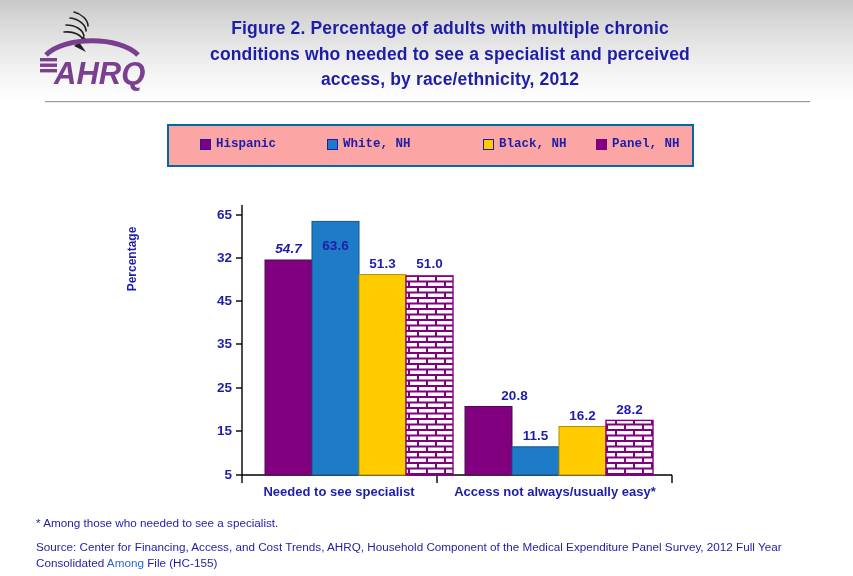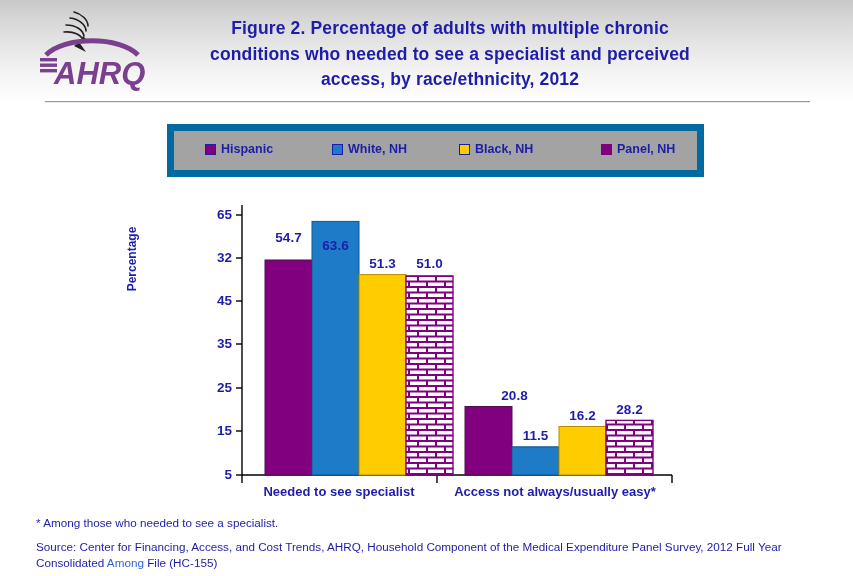--- a/index.html
+++ b/index.html
@@ -44,24 +44,25 @@
     font-size: 17.5px;
     font-weight: bold;
     line-height: 25.5px;
     letter-spacing: 0.15px;
   }
   
   #legend {
     position: absolute;
     left: 167px; top: 124px;
     width: 523px; height: 39px;
-    background: #a3a3a3;
-    border: 7px solid #0369a1;
+    background: #fca5a5;
+    border: 2px solid #0369a1;
     display: flex;
     align-items: center;
+    font-family: Liberation Mono, monospace;
   }
   .legend-item {
     display: flex;
     align-items: center;
     position: absolute;
     top: 11px;
   }
   .legend-swatch {
     width: 11px;
     height: 11px;
@@ -165,21 +166,21 @@
 
   <div id="legend">
     <div class="legend-item" style="left:31px;">
       <span class="legend-swatch" style="background:#800080;border:1px solid #1d1da8;"></span>
       <span class="legend-label">Hispanic</span>
     </div>
     <div class="legend-item" style="left:158px;">
       <span class="legend-swatch" style="background:#1E7BC8;border:1px solid #1d1da8;"></span>
       <span class="legend-label">White, NH</span>
     </div>
-    <div class="legend-item" style="left:285px;">
+    <div class="legend-item" style="left:314px;">
       <span class="legend-swatch" style="background:#FFCC00;border:1px solid #1d1da8;"></span>
       <span class="legend-label">Black, NH</span>
     </div>
     <div class="legend-item" style="left:427px;">
       <span class="legend-swatch" style="background:#ffffff;border:1px solid #800080;
                    background-image:linear-gradient(#800080,#800080);
                    background-size:100% 2px;background-repeat:repeat-y;
                    background-position:0 4px;"></span>
       <span class="legend-label">Panel, NH</span>
     </div>
@@ -229,21 +230,21 @@
     <div id="y-axis-title">Percentage</div>
 
     <div class="y-tick-label" style="left:198px; top:207px;">65</div>
     <div class="y-tick-label" style="left:198px; top:250px;">32</div>
     <div class="y-tick-label" style="left:198px; top:293px;">45</div>
     <div class="y-tick-label" style="left:198px; top:336px;">35</div>
     <div class="y-tick-label" style="left:198px; top:380px;">25</div>
     <div class="y-tick-label" style="left:198px; top:423px;">15</div>
     <div class="y-tick-label" style="left:198px; top:467px;">5</div>
 
-    <div class="bar-label" style="left:261px; top:230px; width:55px;">54.7</div>
+    <div class="bar-label" style="left:261px; top:241px; width:55px;font-style:italic;">54.7</div>
     <div class="bar-label" style="left:308px; top:202px; width:55px;margin-top:36px;">63.6</div>
     <div class="bar-label" style="left:355px; top:256px; width:55px;">51.3</div>
     <div class="bar-label" style="left:402px; top:256px; width:55px;">51.0</div>
 
     <div class="bar-label" style="left:487px; top:388px; width:55px;">20.8</div>
     <div class="bar-label" style="left:508px; top:428px; width:55px;">11.5</div>
     <div class="bar-label" style="left:555px; top:408px; width:55px;">16.2</div>
     <div class="bar-label" style="left:602px; top:402px; width:55px;">28.2</div>
 
     <div class="cat-label" style="left:244px; top:484px; width:190px;">Needed to see specialist</div>

